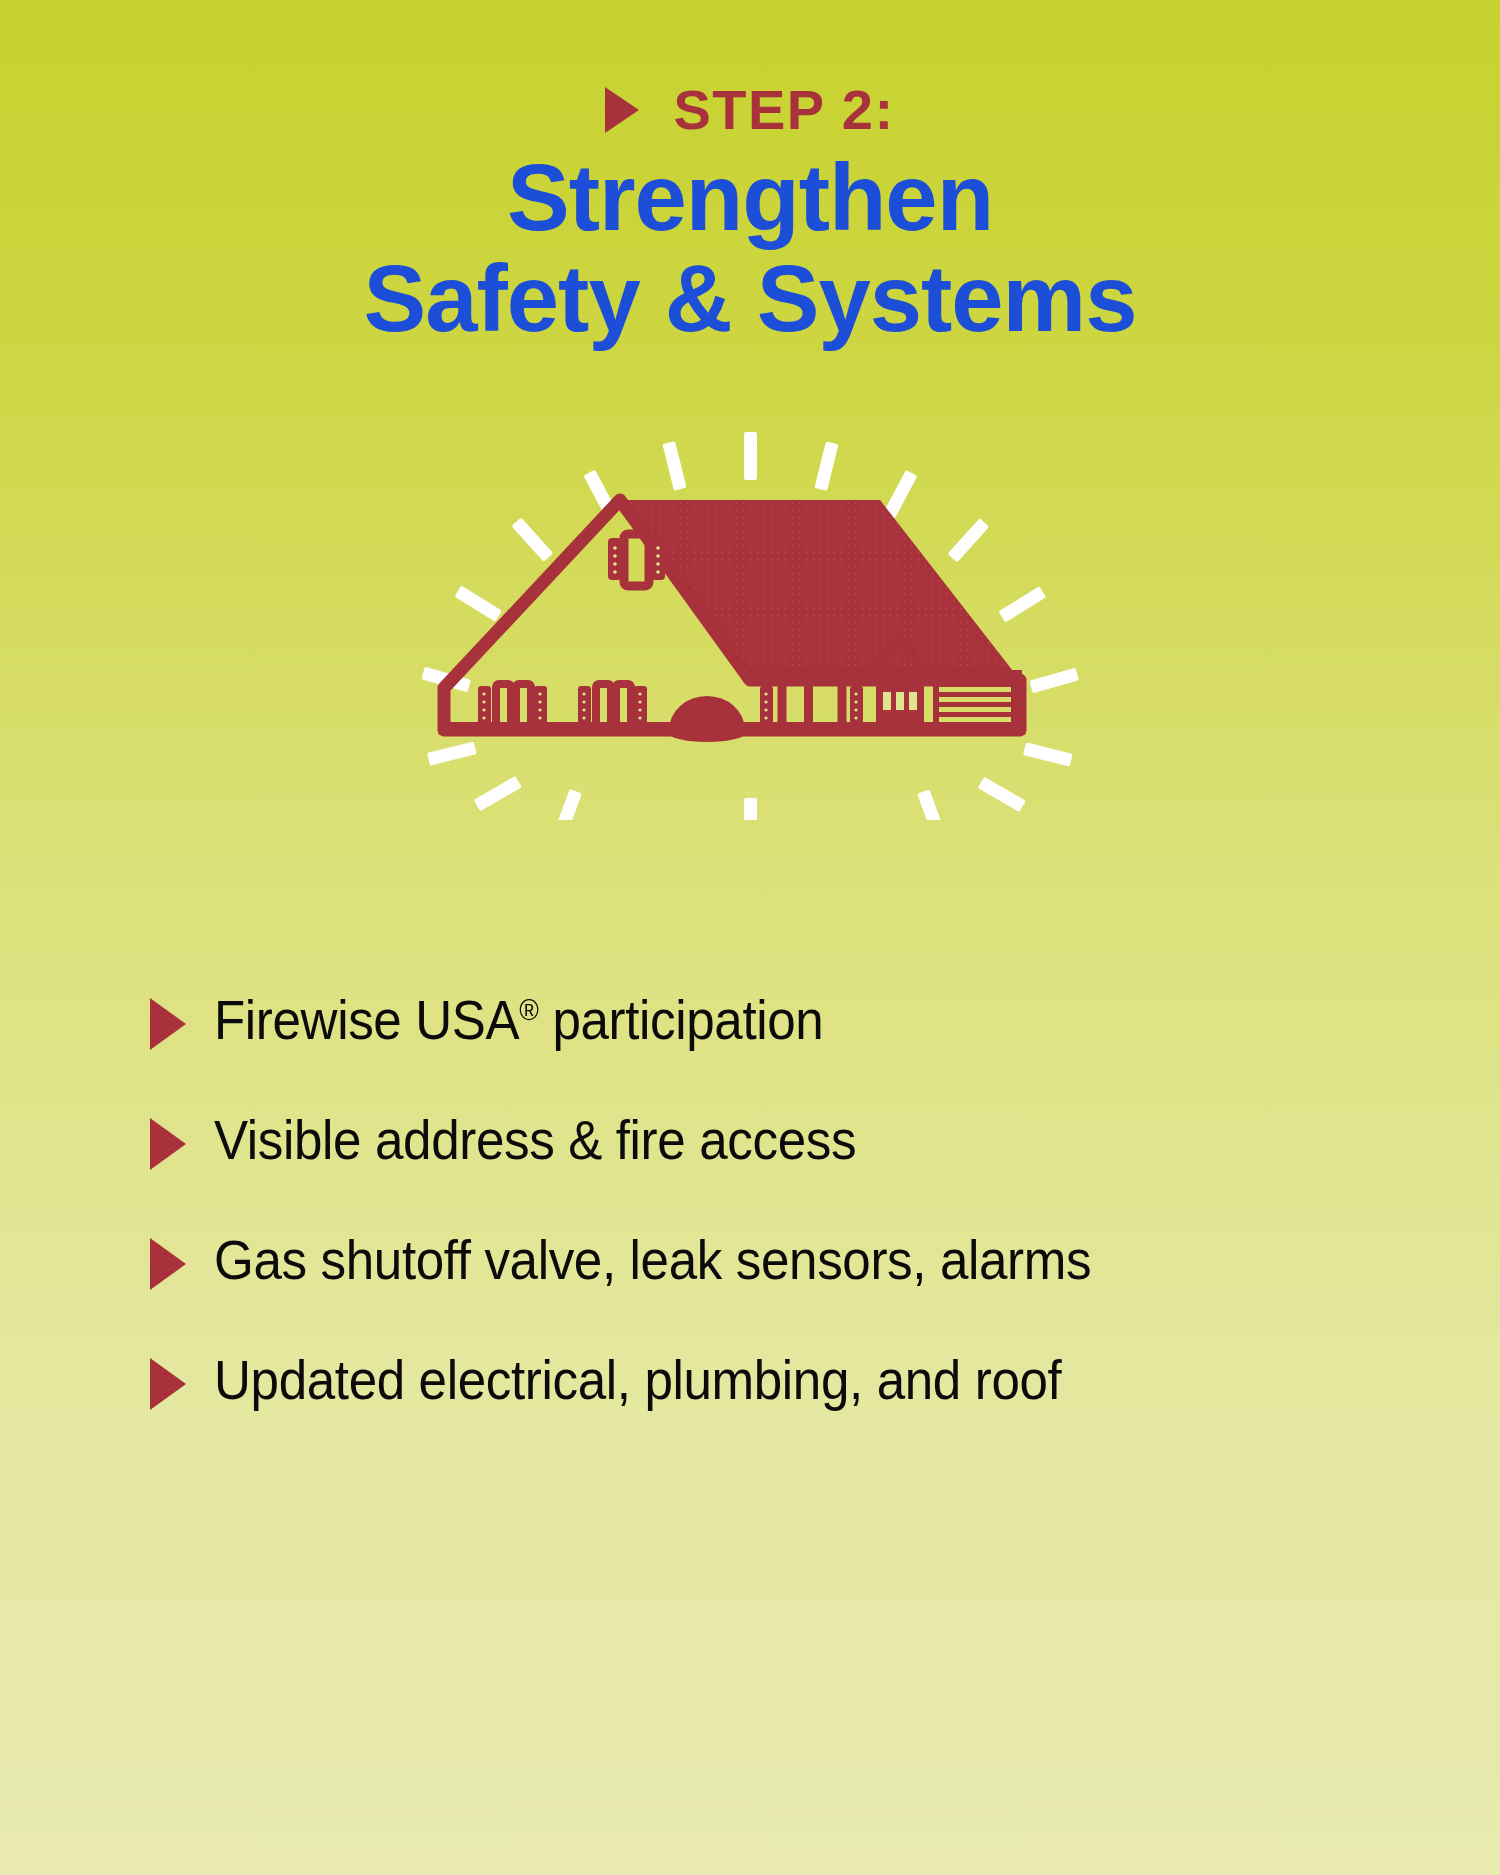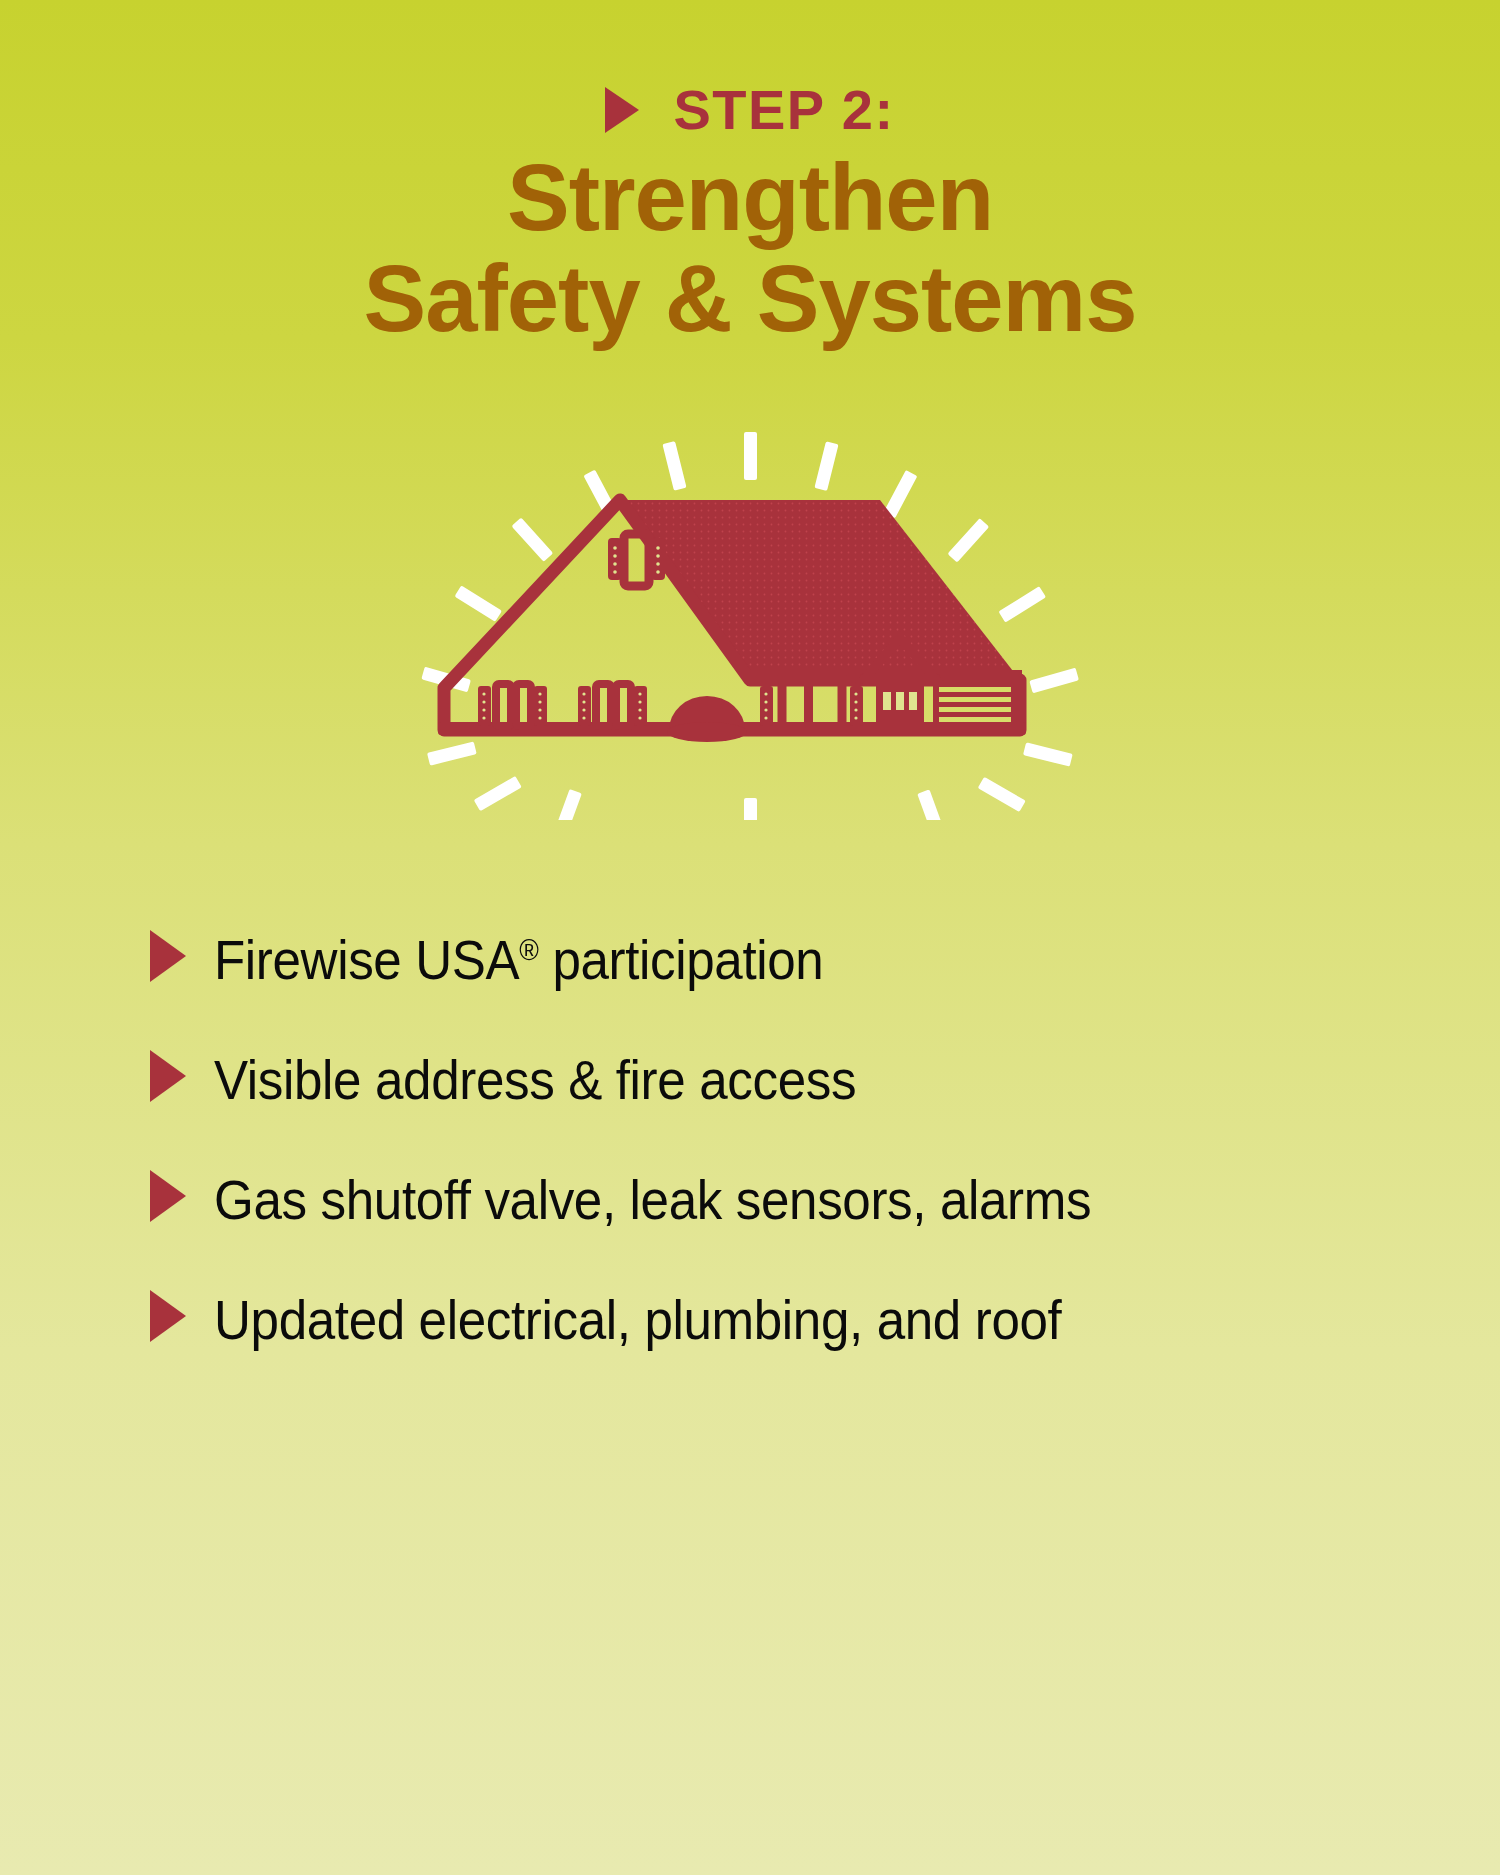--- a/index.html
+++ b/index.html
@@ -43,21 +43,21 @@
     line-height: 1;
   }
 
   
   .title {
     position: absolute;
     top: 148px;
     left: 0;
     width: 100%;
     text-align: center;
-    color: #a16207;
+    color: #1d4ed8;
     font-family: "Liberation Sans", sans-serif;
     font-weight: bold;
     font-size: 94px;
     line-height: 1.07;
     letter-spacing: -1px;
   }
   .title .tline { display: block; }
 
   
   .illo {
@@ -71,21 +71,21 @@
 
   
   .bullets {
     position: absolute;
     top: 930px;
     left: 150px;
     width: 1300px;
   }
   .bullet {
     display: flex;
-    align-items: flex-start;
+    align-items: flex-end;
     height: 120px;
   }
   .b-tri {
     flex: 0 0 auto;
     width: 0;
     height: 0;
     border-left: 36px solid #a8323c;
     border-top: 26px solid transparent;
     border-bottom: 26px solid transparent;
     margin-right: 28px;

